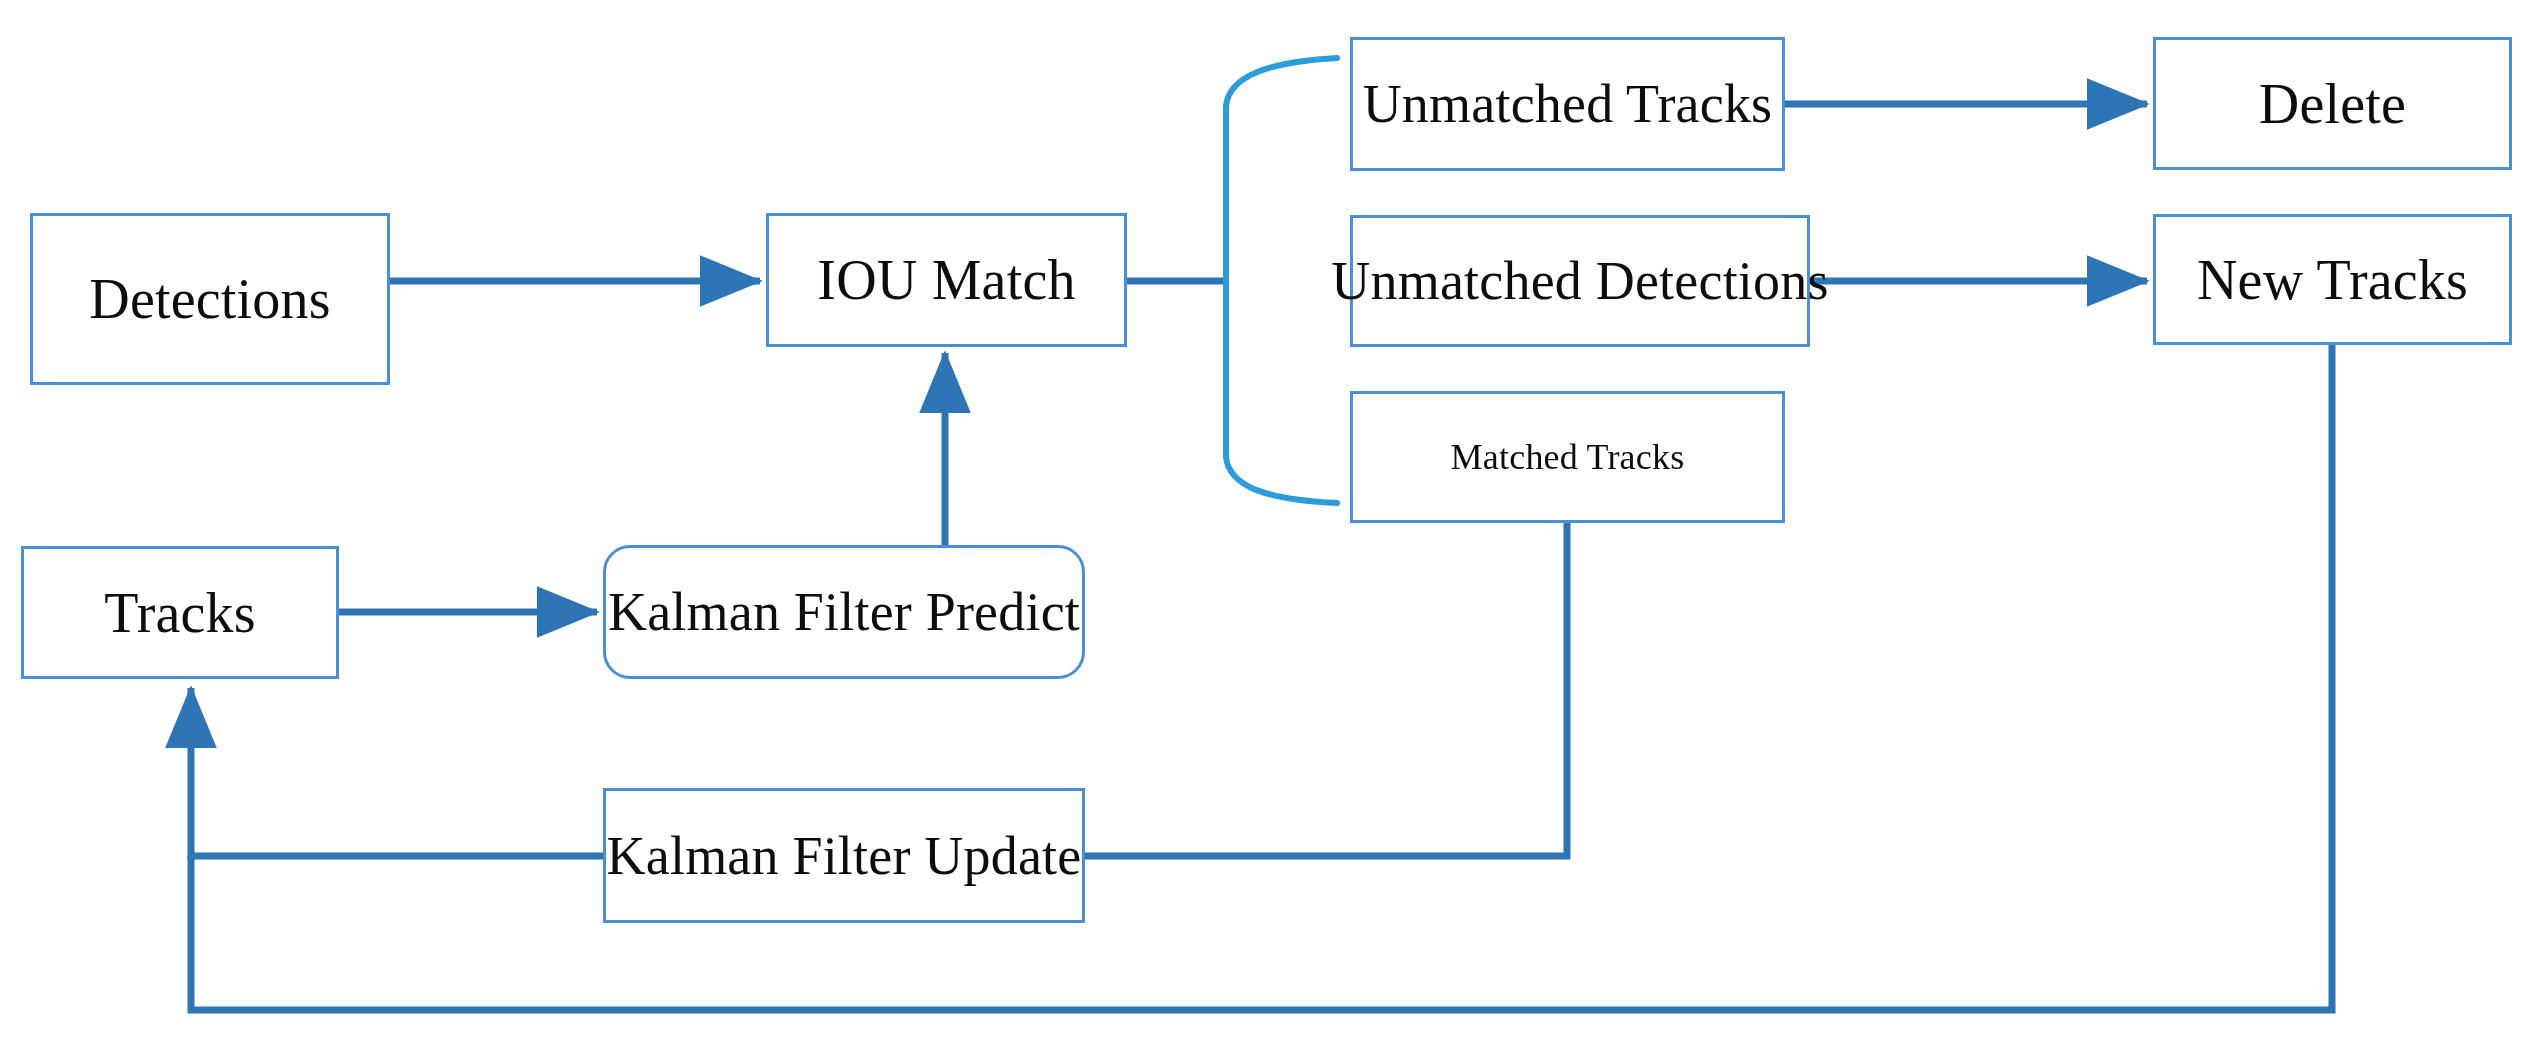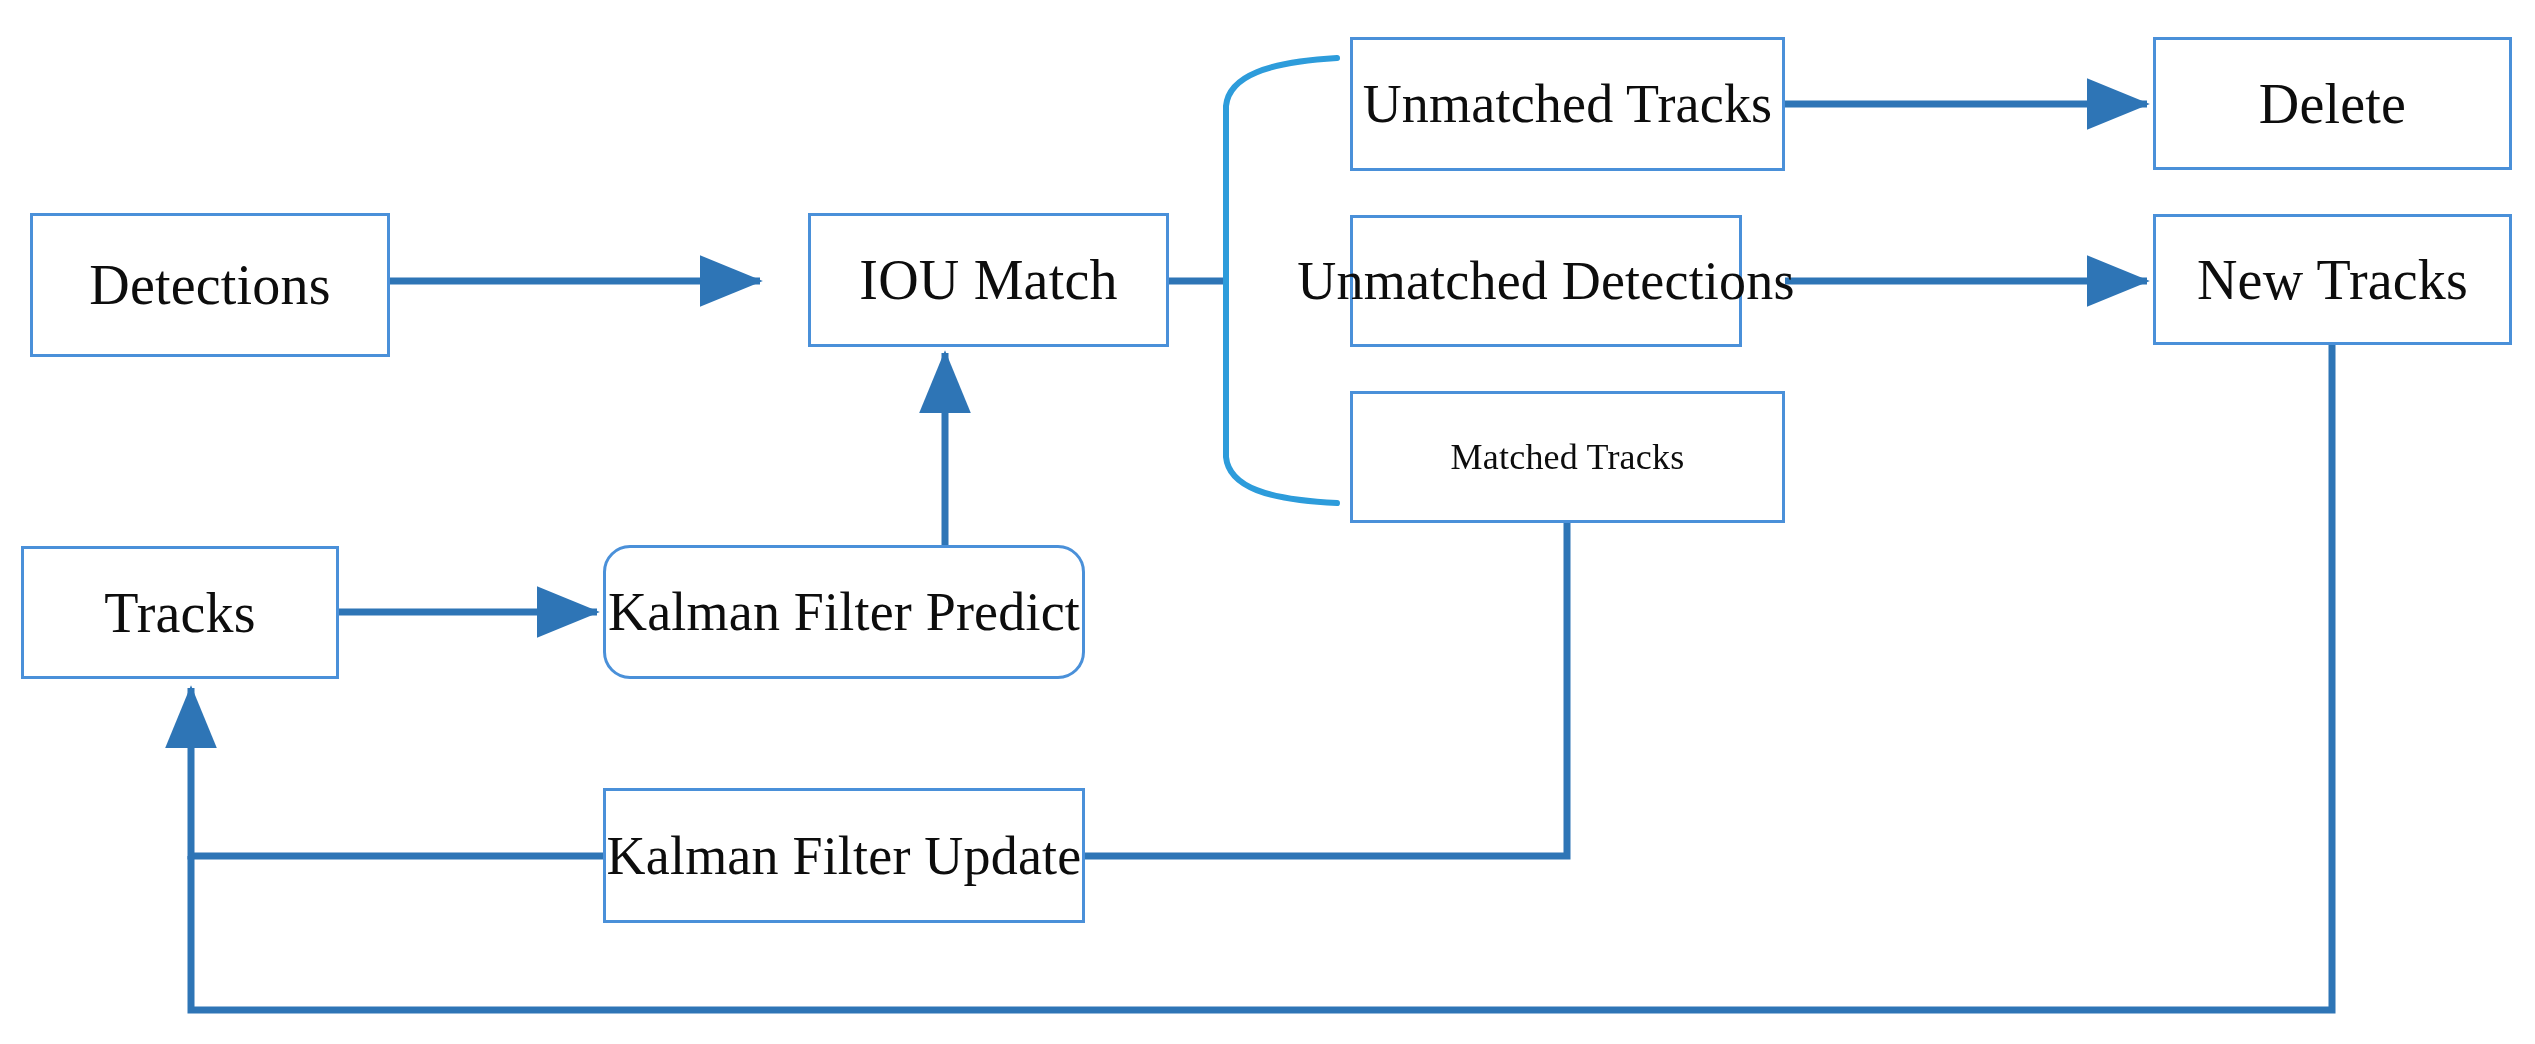--- a/index.html
+++ b/index.html
@@ -59,45 +59,45 @@
       <polyline points="603,856 191,856 191,688" marker-end="url(#arrowU)"></polyline>
 
       <polyline points="2332,345 2332,1010 191,1010 191,856"></polyline>
     </g>
 
     <g stroke="#2D9CDB" stroke-width="6" fill="none" stroke-linecap="round">
       <path d="M1337,58 C1268,62 1229,76 1226,106 L1226,457 C1229,487 1268,500 1337,503"></path>
     </g>
   </svg>
 
-  <div class="node" style="left:30px;top:213px;width:360px;height:144px;font-size:56px;">
+  <div class="node" style="left:30px;top:213px;width:360px;height:172px;font-size:56px;">
     <span class="lbl">Detections</span>
   </div>
 
-  <div class="node" style="left:808px;top:213px;width:361px;height:134px;font-size:56px;">
+  <div class="node" style="left:766px;top:213px;width:361px;height:134px;font-size:56px;">
     <span class="lbl">IOU Match</span>
   </div>
 
   <div class="node" style="left:21px;top:546px;width:318px;height:133px;font-size:56px;">
     <span class="lbl">Tracks</span>
   </div>
 
   <div class="node" style="left:603px;top:545px;width:482px;height:134px;font-size:54px;border-radius:27px;">
     <span class="lbl">Kalman Filter Predict</span>
   </div>
 
   <div class="node" style="left:603px;top:788px;width:482px;height:135px;font-size:54px;">
     <span class="lbl">Kalman Filter Update</span>
   </div>
 
   <div class="node" style="left:1350px;top:37px;width:435px;height:134px;font-size:54px;">
     <span class="lbl">Unmatched Tracks</span>
   </div>
 
-  <div class="node" style="left:1350px;top:215px;width:392px;height:132px;font-size:54px;">
+  <div class="node" style="left:1350px;top:215px;width:460px;height:132px;font-size:54px;">
     <span class="lbl">Unmatched Detections</span>
   </div>
 
   <div class="node" style="left:1350px;top:391px;width:435px;height:132px;font-size:36px;">
     <span class="lbl">Matched Tracks</span>
   </div>
 
   <div class="node" style="left:2153px;top:37px;width:359px;height:133px;font-size:56px;align-items:center;">
     <span class="lbl">Delete</span>
   </div>

